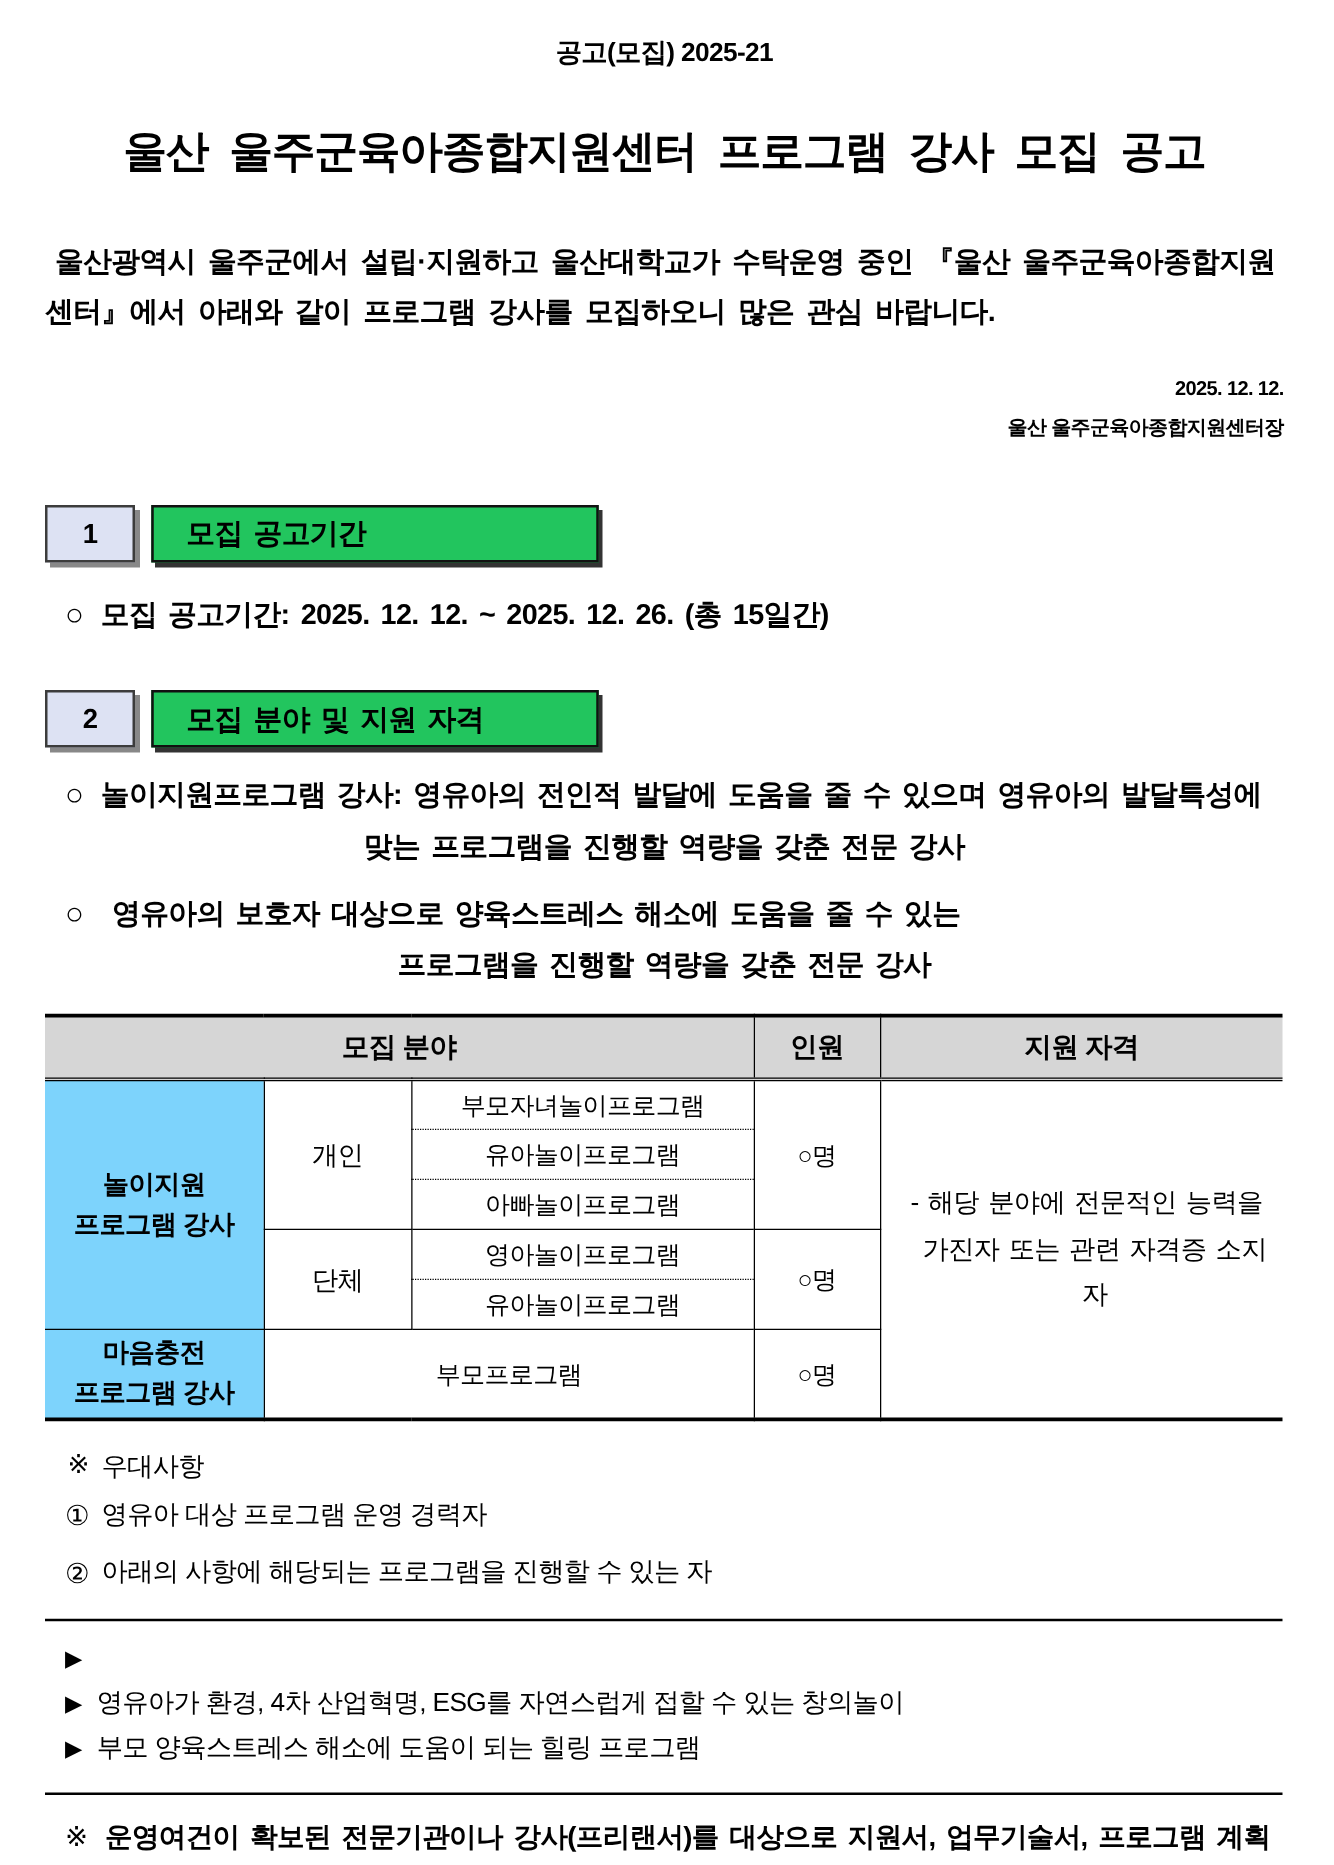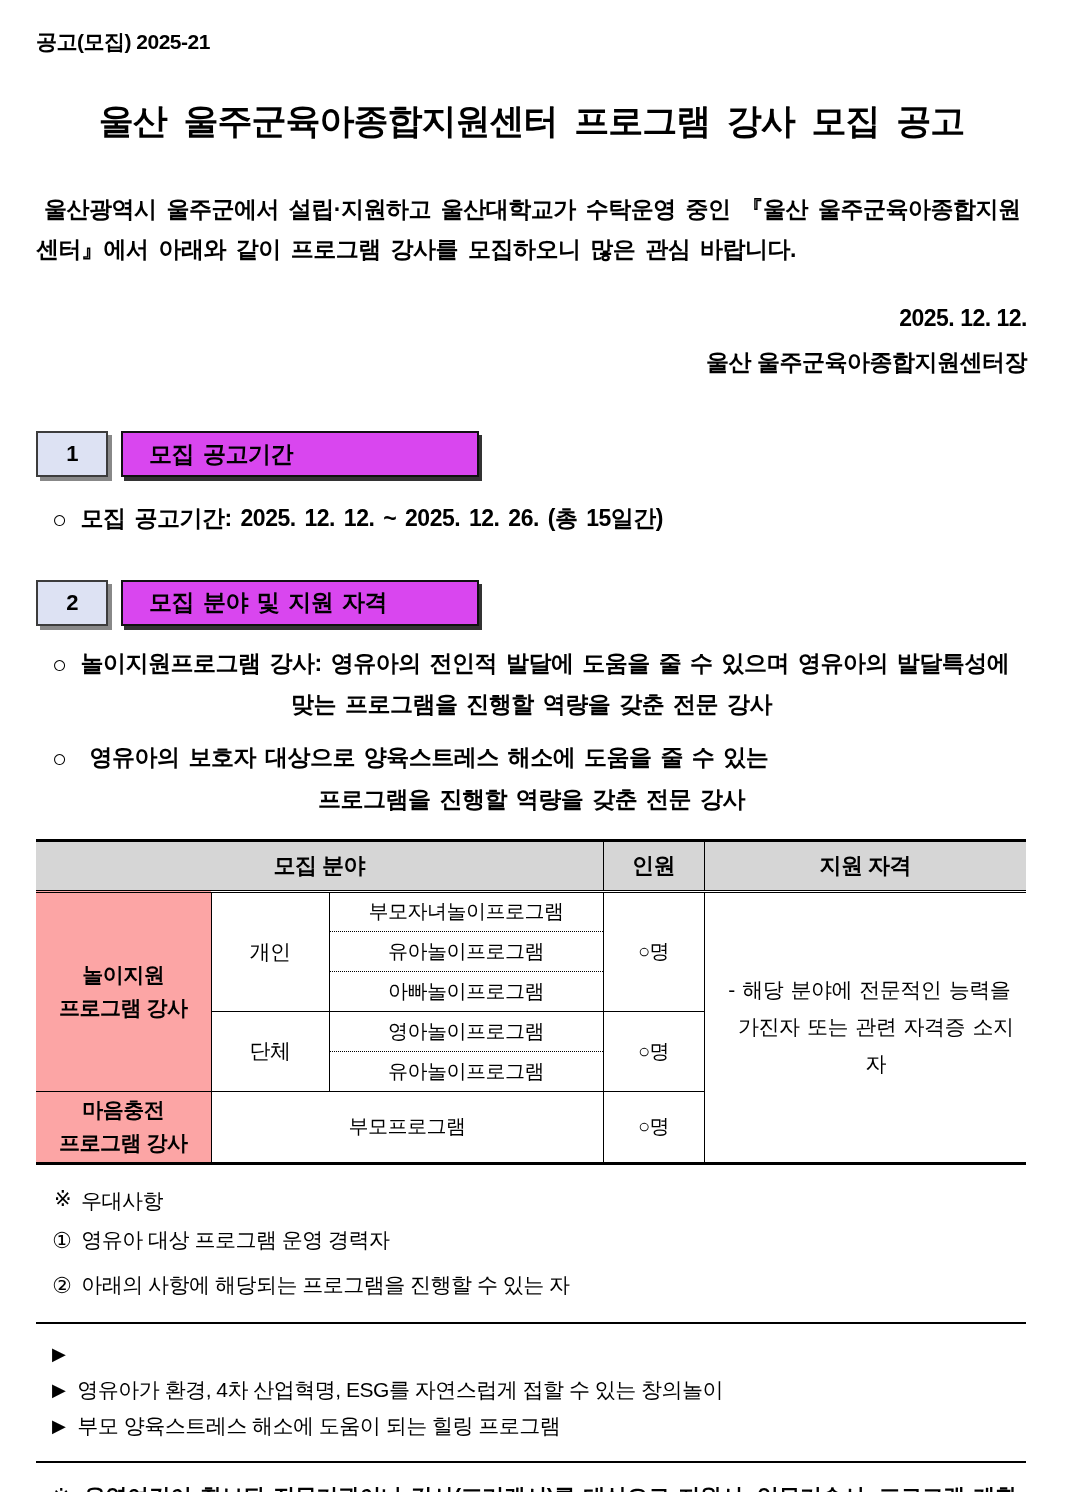--- a/index.html
+++ b/index.html
@@ -3,41 +3,41 @@
 <meta charset="utf-8">
 <style>
   html,body { margin:0; padding:0; background:#fff; }
   body { font-family:"Liberation Sans","DejaVu Sans",sans-serif; color:#000; }
   .page {
     position:relative; width:1067px; height:1492px; box-sizing:border-box;
     padding:28px 40px 20px 36px; background:#ffffff; overflow:hidden;
     letter-spacing:-0.5px;
   }
   
-  .notice-no { font-size:21px; font-weight:bold; }
+  .notice-no { font-size:21px; font-weight:bold;text-align:center; }
   .doc-title {
     margin-top:42px; font-size:35px; font-weight:bold; text-align:center;
     letter-spacing:-1px; word-spacing:8px; white-space:nowrap;
   }
   .intro {
     margin-top:44px; font-size:23px; font-weight:600; line-height:1.75;
     word-spacing:4px; text-indent:8px;
   }
-  .sign-block { margin-top:26px; text-align:right; font-size:23px; font-weight:bold; line-height:1.95; }
+  .sign-block { margin-top:26px; text-align:right; font-size:16px; font-weight:bold; line-height:1.95; }
   
   .section-head { display:flex; align-items:stretch; height:46px; }
   .sh-1 { margin-top:46px; }
   .sh-2 { margin-top:44px; }
   .num-badge {
     width:72px; box-sizing:border-box; background:#dde2f3; border:2px solid #3c3c3c;
     box-shadow:4px 4px 0 #888888; display:flex; align-items:center; justify-content:center;
     font-size:22px; font-weight:bold;
   }
   .head-box {
-    margin-left:13px; width:358px; box-sizing:border-box; background:#d946ef;
+    margin-left:13px; width:358px; box-sizing:border-box; background:#22c55e;
     border:2px solid #111; box-shadow:3px 4px 0 #333;
     display:flex; align-items:center; padding-left:26px;
     font-size:23px; font-weight:bold; word-spacing:3px;
   }
   
   .o-bullet { display:flex; align-items:flex-start; font-size:23px; font-weight:bold; word-spacing:3px; }
   .b1 { margin-top:26px; }
   .o-mark { font-size:25px; line-height:1.3; margin:0 14px 0 16px; font-weight:normal; }
   .s2-bullet { margin-top:22px; }
   .s2-bullet .line1 { display:flex; align-items:flex-start; font-size:23px; font-weight:bold; word-spacing:3px; }
@@ -45,21 +45,21 @@
   .desc { font-weight:600; }
   
   table.recruit {
     margin-top:24px; border-collapse:collapse; width:990px; table-layout:fixed;
     border-top:3px solid #000; border-bottom:3px solid #000;
   }
   table.recruit th, table.recruit td { border:1px solid #000; text-align:center; vertical-align:middle; padding:0; }
   table.recruit thead th { background:#d6d6d6; border-bottom:3px double #000; font-size:22px; font-weight:bold; height:48px;text-align:center; }
   .edge-l { border-left:none !important; }
   .edge-r { border-right:none !important; }
-  td.cat { background:#fca5a5; font-size:21px; font-weight:bold; line-height:1.55; }
+  td.cat { background:#7dd3fc; font-size:21px; font-weight:bold; line-height:1.55; }
   td.type { font-size:21px; font-weight:normal; }
   td.prog { font-size:20px; font-weight:normal; }
   td.cnt  { font-size:20px; font-weight:normal; }
   td.qual { font-size:21px; text-align:left; }
   .qual-text { padding:0 6px 0 14px; text-indent:-13px; margin-left:13px; line-height:1.75; word-spacing:2px; }
   tr.r-prog { height:40px; }
   tr.r-last { height:72px; }
   .dot-t { border-top:1px dotted #000 !important; }
   .dot-b { border-bottom:1px dotted #000 !important; }
   

